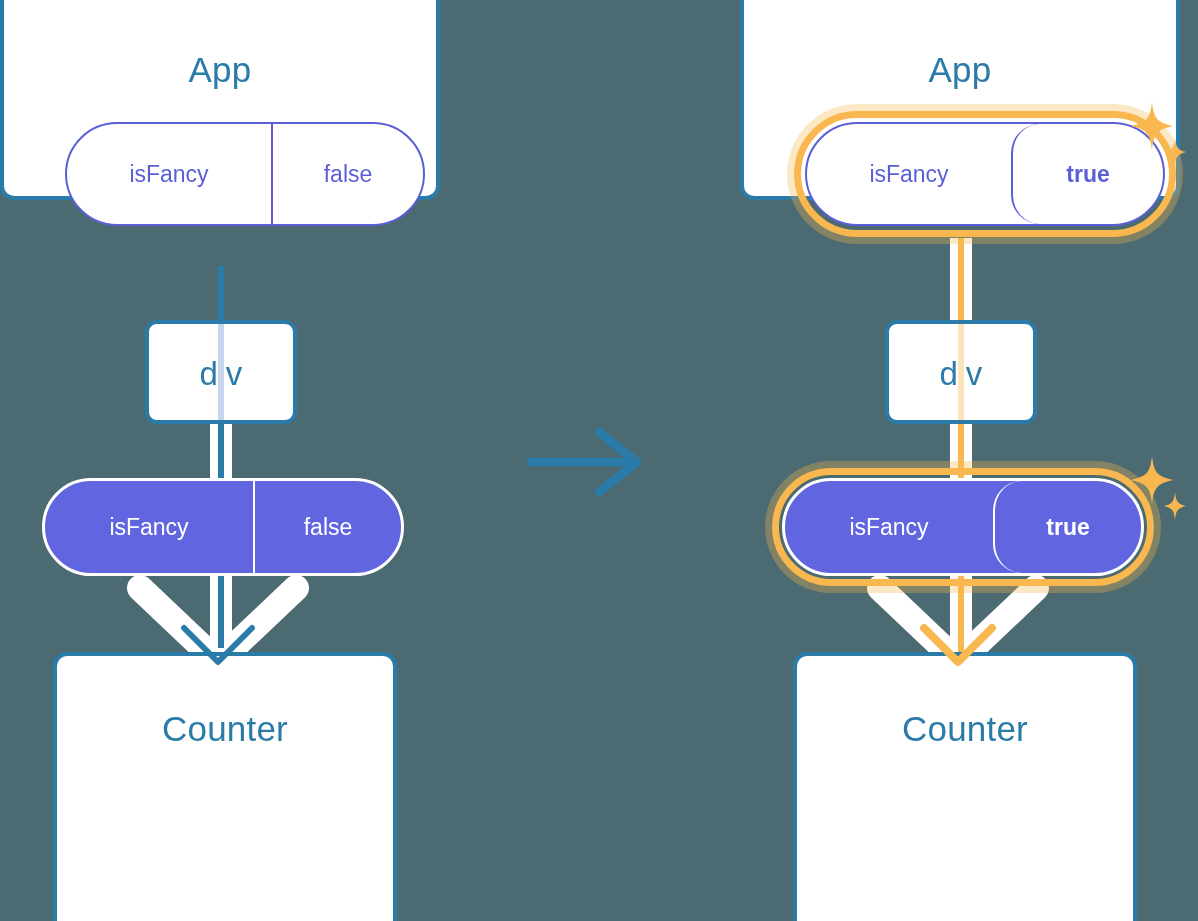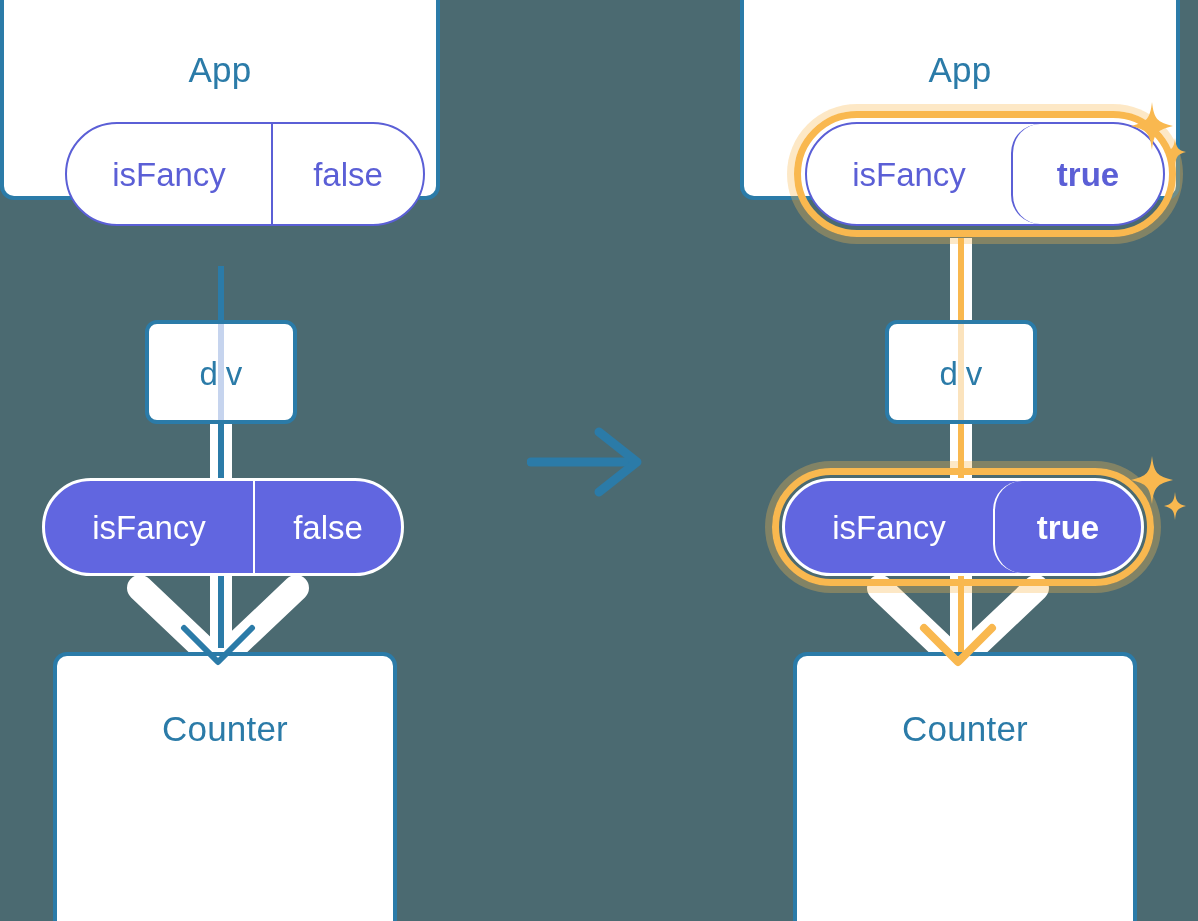--- a/index.html
+++ b/index.html
@@ -94,21 +94,21 @@
     display: flex;
     align-items: stretch;
     box-sizing: border-box;
     border-radius: 999px;
     overflow: hidden;
   }
   .pill .cell {
     display: flex;
     align-items: center;
     justify-content: center;
-    font-size: 33px;
+    font-size: 23px;
     line-height: 1;
     box-sizing: border-box;
   }
   .pill .cell.k { flex: 0 0 auto; }
   .pill .cell.v { flex: 1 1 auto; }
 
   
   .pill.outline {
     background: #ffffff;
     border: 2px solid #5b5fd6;

